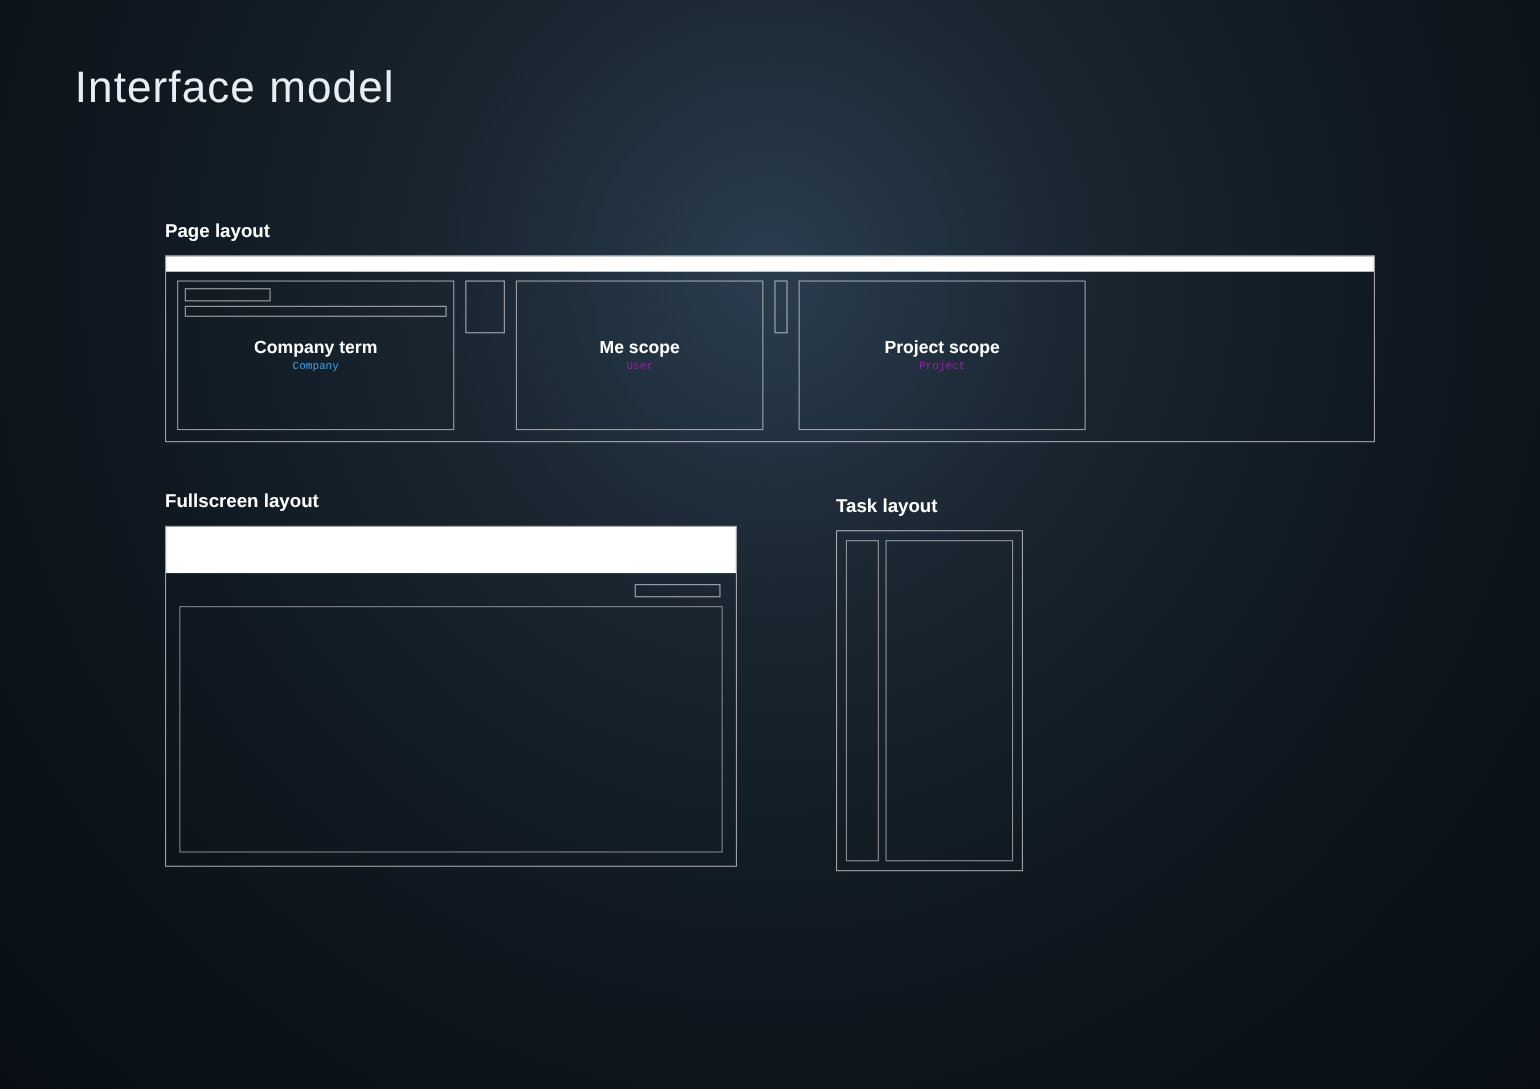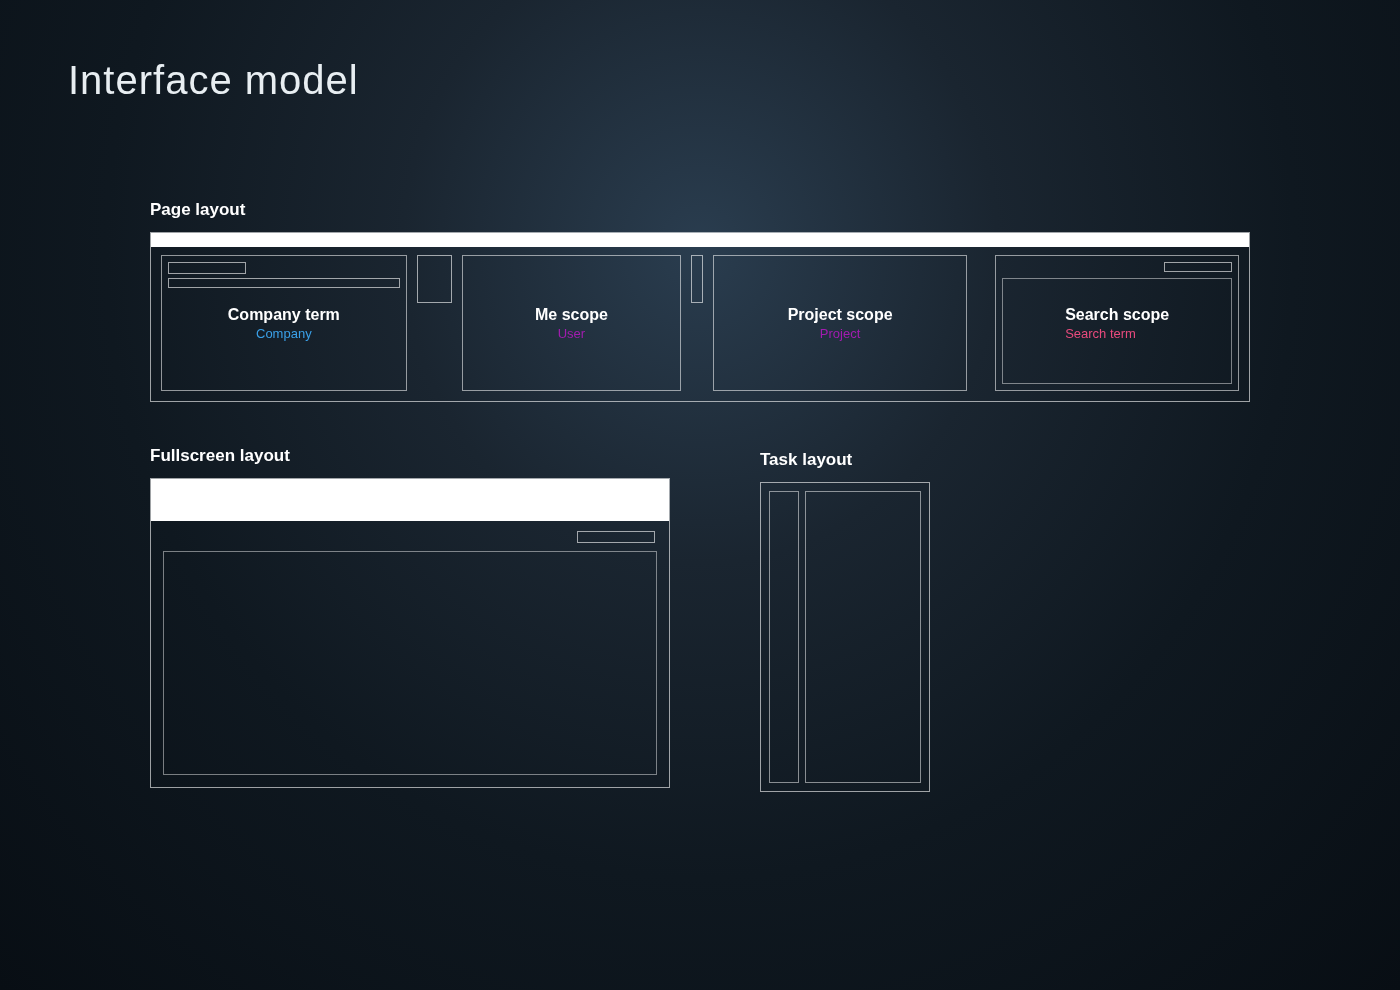--- a/index.html
+++ b/index.html
@@ -64,22 +64,23 @@
       flex-direction: column;
       align-items: center;
       justify-content: center;
     }
     .scope-title {
       font-size: 16px;
       font-weight: 700;
       color: #ffffff;
     }
     .scope-sub {
-      font-size: 13px;
+      font-size: 10px;
       margin-top: 2px;
+      font-family: Liberation Mono, monospace;
     }
 
     
     .company-scope {
       width: 252px;
     }
     .company-scope .chip-top {
       position: absolute;
       top: 6px;
       left: 6px;
@@ -239,28 +240,20 @@
         <div class="scope-sub sub-teal">User</div>
       </div>
 
       <div class="vert-chip"></div>
 
       <div class="scope-card project-scope">
         <div class="scope-title">Project scope</div>
         <div class="scope-sub sub-lime">Project</div>
       </div>
 
-      <div class="scope-card search-scope">
-        <div class="chip-top-right"></div>
-        <div class="inner-frame"></div>
-        <div class="scope-labels">
-          <div class="scope-title">Search scope</div>
-          <div class="scope-sub sub-pink">Search term</div>
-        </div>
-      </div>
 
     </div>
   </div>
 </div>
 
 <div class="fullscreen-section">
   <div class="section-heading">Fullscreen layout</div>
   <div class="fullscreen-frame">
     <div class="fullscreen-topbar"></div>
     <div class="fullscreen-body">

